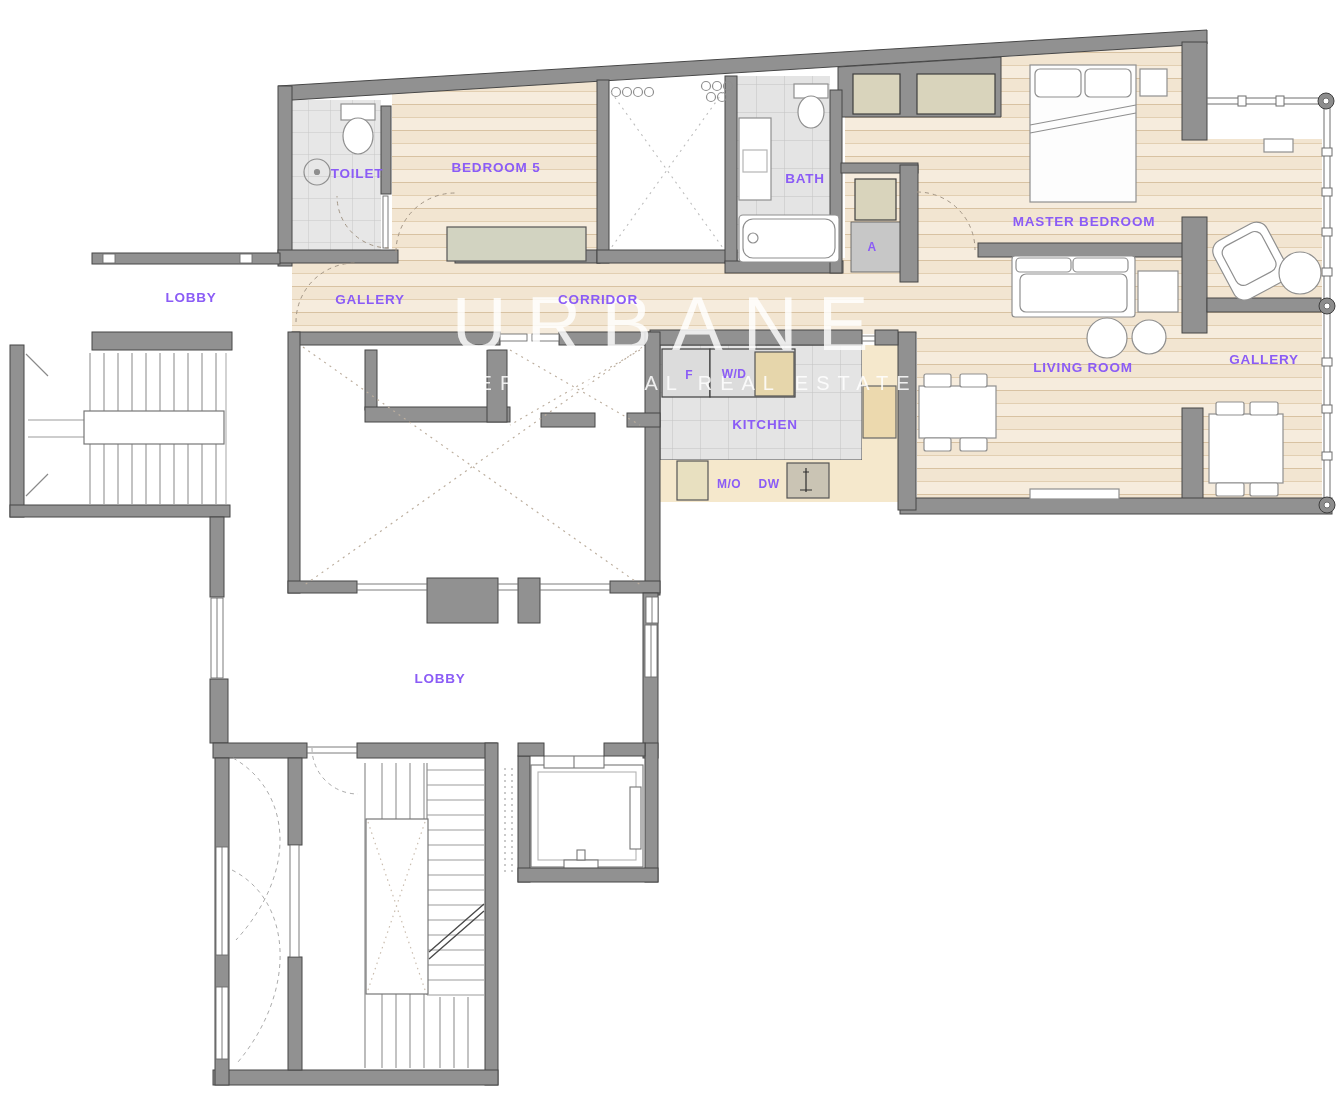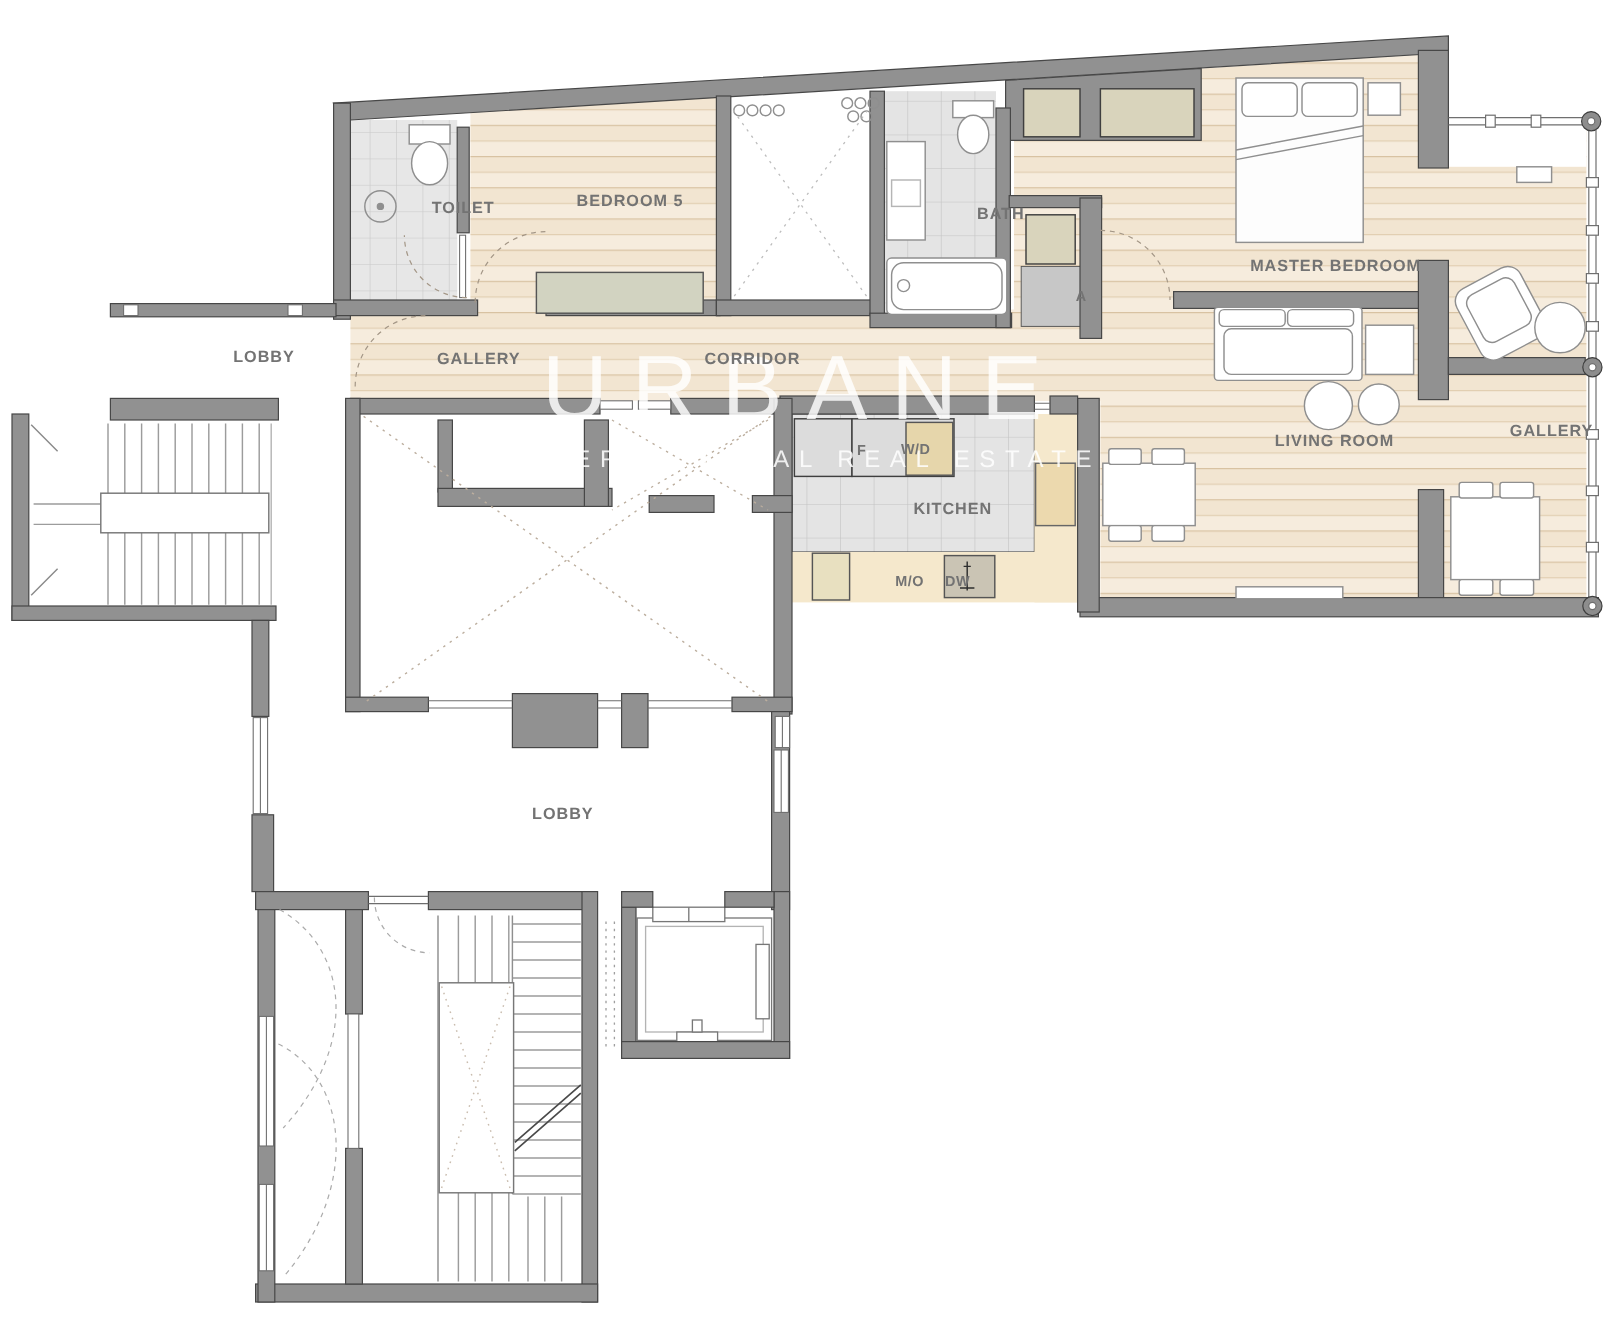--- a/index.html
+++ b/index.html
@@ -1,21 +1,21 @@
 <!DOCTYPE html>
 <html><head>
 <meta charset="utf-8">
 <style>
   html,body{margin:0;padding:0;background:#ffffff;}
   #stage{position:relative;width:1344px;height:1098px;background:#ffffff;overflow:hidden;
          font-family:"Liberation Sans",sans-serif;}
   #plan-svg{position:absolute;left:0;top:0;}
   .label{position:absolute;transform:translate(-50%,-50%);
-         font:700 13.5px "Liberation Sans",sans-serif;color:#737373;
-         letter-spacing:0.8px;white-space:nowrap;z-index:30;margin-left:29px;}
+         font:700 13.5px "Liberation Sans",sans-serif;color:#8b5cf6;
+         letter-spacing:0.8px;white-space:nowrap;z-index:30;}
   .label.small{font-size:12px;letter-spacing:0.4px;}
   #watermark{position:absolute;left:390px;top:286px;width:560px;text-align:center;z-index:20;
              pointer-events:none;}
   #wm-brand{font:300 76px "Liberation Sans",sans-serif;color:rgba(255,255,255,0.82);
             letter-spacing:20px;line-height:1;}
   #wm-tagline{margin-top:10px;font:400 20px "Liberation Sans",sans-serif;
               color:rgba(255,255,255,0.85);letter-spacing:8px;}
 </style>
 </head>
 <body>

